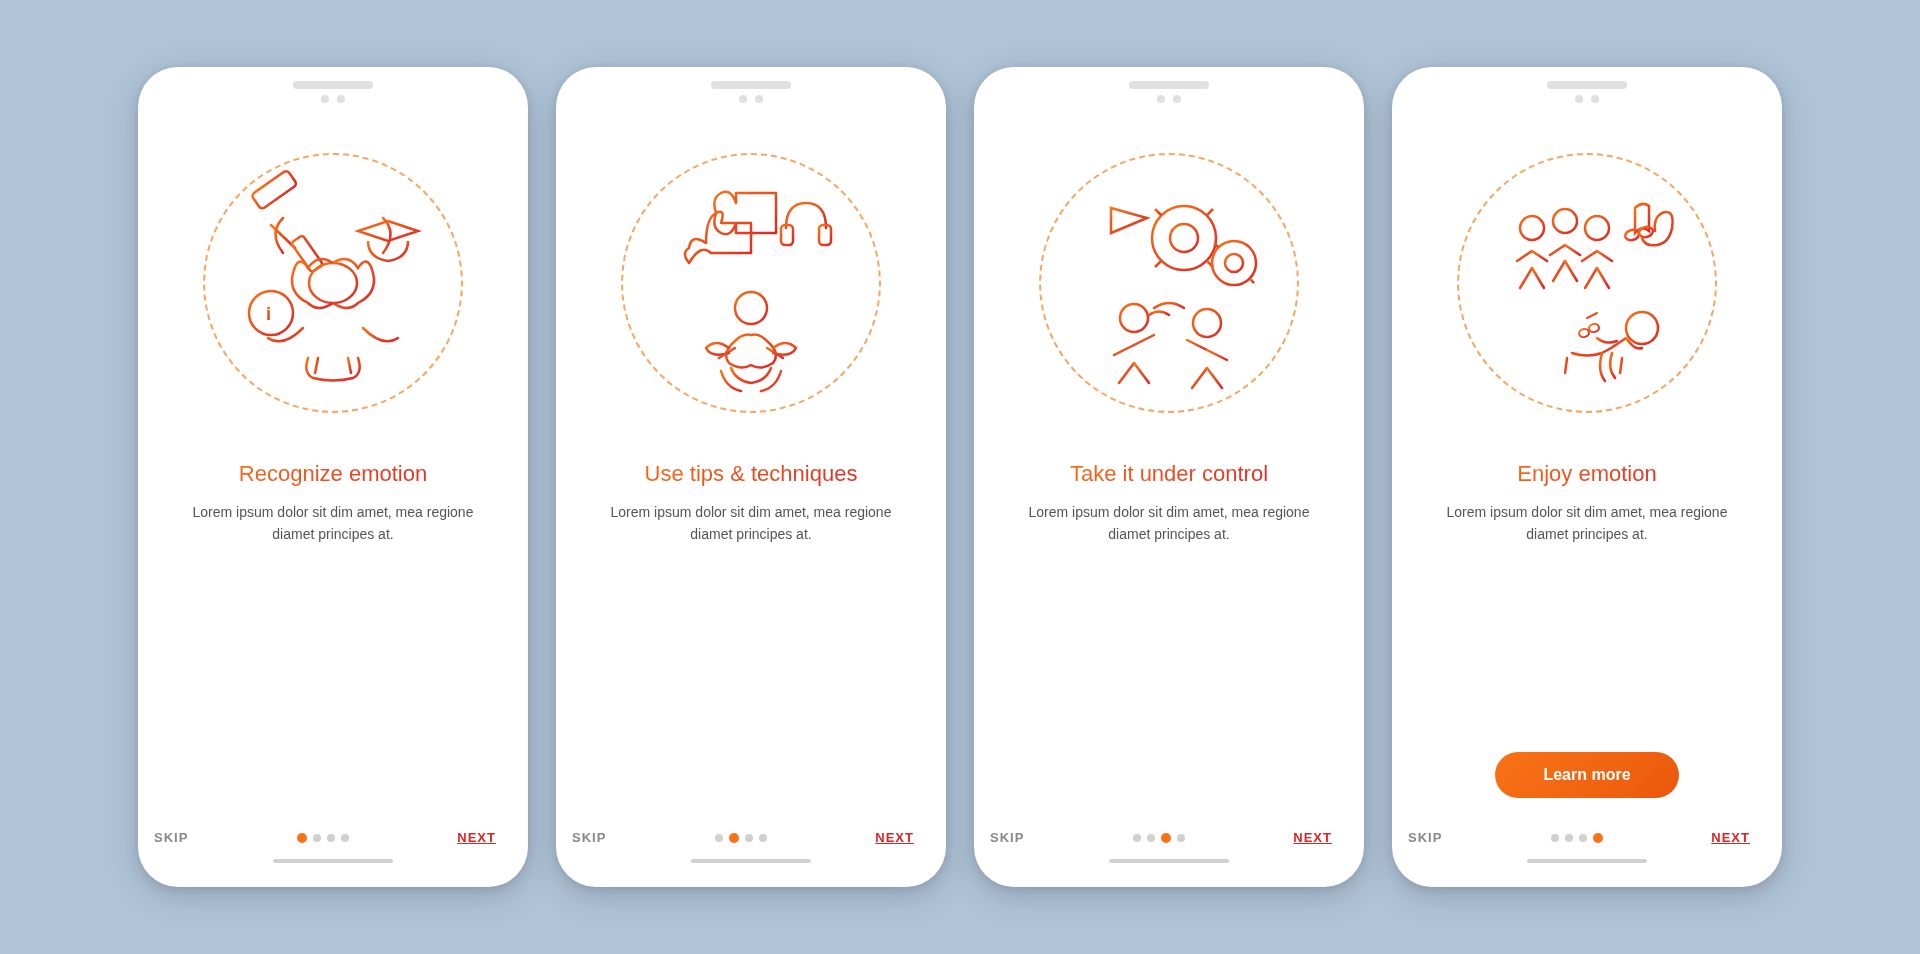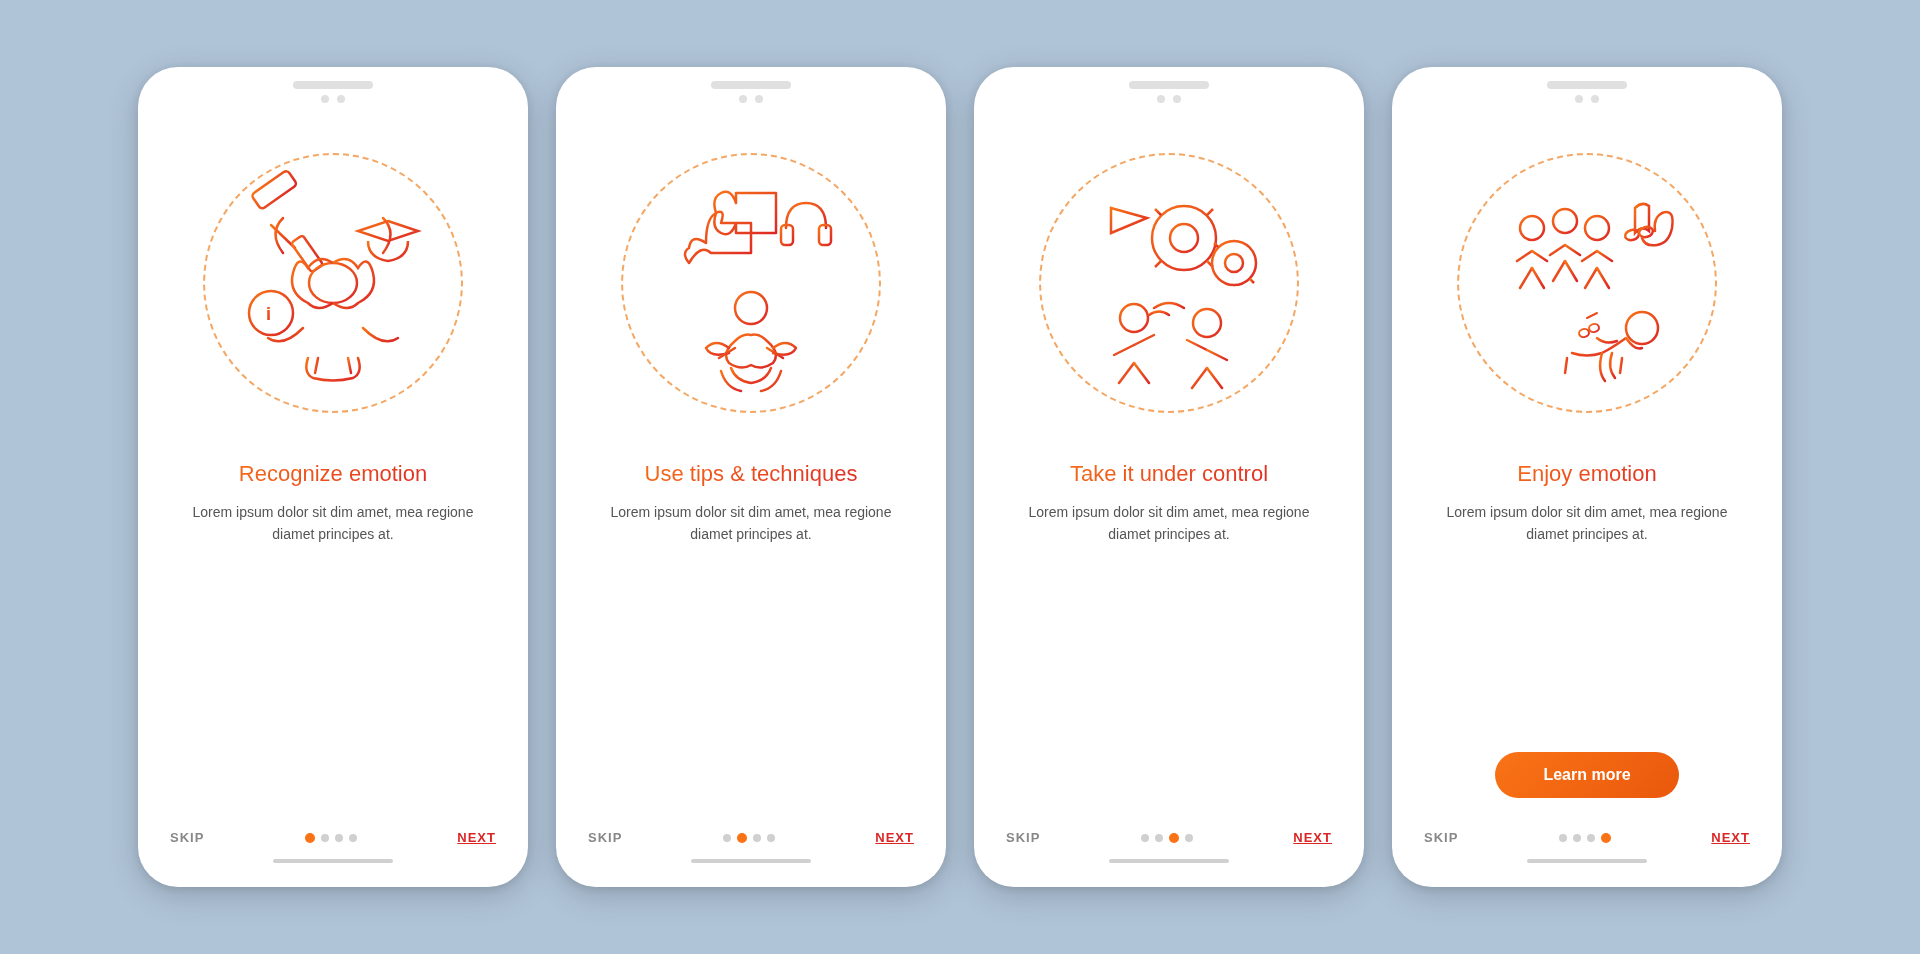--- a/index.html
+++ b/index.html
@@ -111,21 +111,21 @@
       cursor: pointer;
       margin-top: 18px;
       margin-bottom: 16px;
     }
 
     .nav-row {
       display: flex;
       align-items: center;
       justify-content: space-between;
       width: 100%;
-      padding: 16px 32px 0 32px;
+      padding: 16px 32px 0 16px;
       margin-top: auto;
     }
 
     .nav-skip {
       font-size: 13px;
       font-weight: 600;
       color: #888;
       letter-spacing: 1px;
       cursor: pointer;
     }

